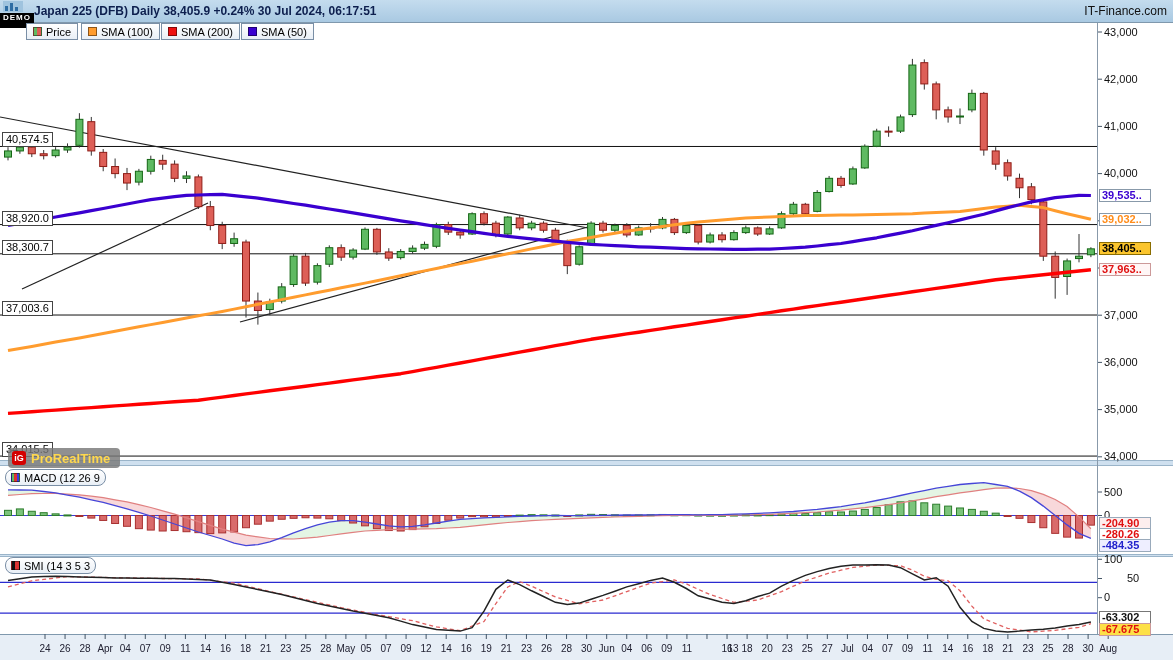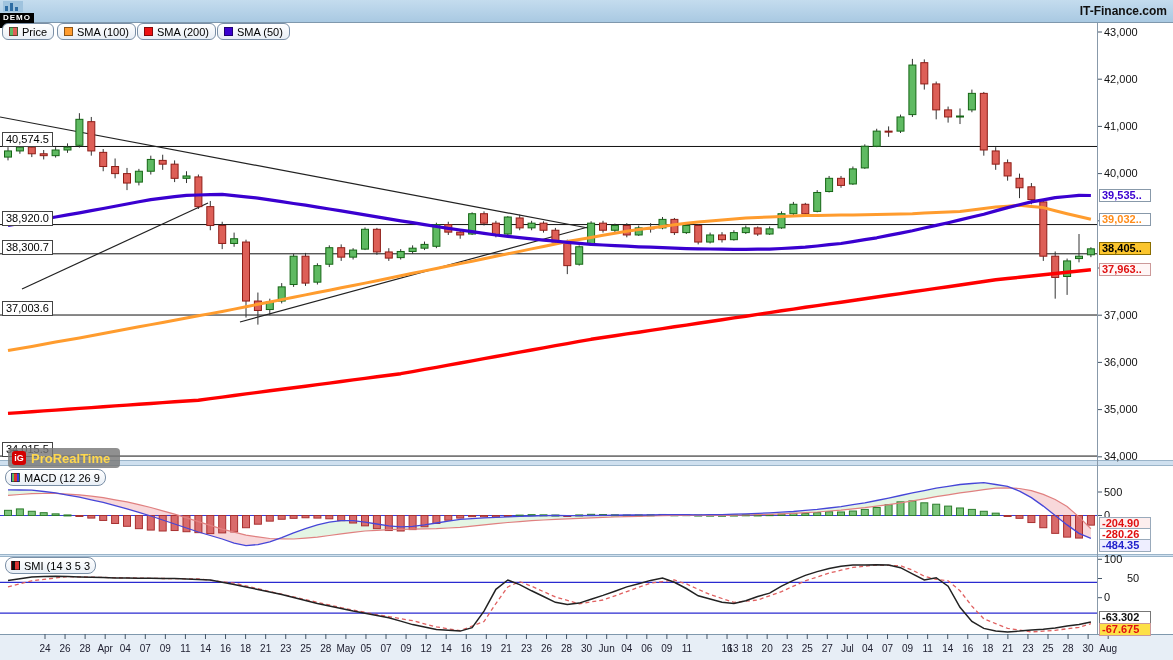--- a/index.html
+++ b/index.html
@@ -6,25 +6,25 @@
   #app{position:relative;width:1173px;height:660px;overflow:hidden;background:#ffffff;}
   
   #header{position:absolute;left:0;top:0;width:1173px;height:22px;
     background:linear-gradient(#c4dcee,#a9c9e2);border-bottom:1px solid #7f98ad;z-index:4;}
   #app-icon{position:absolute;left:3px;top:1px;width:20px;height:11px;background:#9fc3de;
     display:flex;align-items:flex-end;gap:2px;padding:1px 2px;box-sizing:border-box;}
   #app-icon i{display:block;width:3px;background:#2e6da4;}
   #demo-badge{position:absolute;left:0px;top:13px;background:#000;color:#fff;
     font-size:8px;font-weight:bold;padding:0 3px;height:15px;line-height:9px;letter-spacing:1px;}
   #title{position:absolute;left:34px;top:4px;font-size:12px;font-weight:bold;color:#0d1f4e;}
-  #site{position:absolute;right:6px;top:4px;font-size:12px;font-weight:bold;color:#101010;}
+  #site{position:absolute;right:6px;top:4px;font-size:12px;font-weight:normal;color:#101010;}
   
   .btn{position:absolute;top:23px;height:15px;display:flex;align-items:center;gap:4px;
     padding:0 6px;background:linear-gradient(#ffffff,#e9eff6);border:1px solid #7a8fa6;
-    border-radius:6px;font-size:11px;color:#000;z-index:4;}
+    border-radius:0;font-size:11px;color:#000;z-index:4;margin-left:24px;}
   .swatch{width:9px;height:9px;border:1px solid rgba(0,0,0,.45);box-sizing:border-box;}
   
   .panel-btn{position:absolute;height:15px;display:flex;align-items:center;gap:4px;
     padding:0 5px;background:linear-gradient(#ffffff,#e9eff6);border:1px solid #7a8fa6;
     border-radius:8px;font-size:11px;color:#000;z-index:4;}
   
   .band{position:absolute;left:0;width:1173px;background:#cfe0ef;
     border-top:1px solid #9ab4c9;border-bottom:1px solid #9ab4c9;box-sizing:border-box;z-index:0;}
   #xstrip{position:absolute;left:0;top:634px;width:1173px;height:26px;background:#e7eef6;
     border-top:1px solid #7f98ad;box-sizing:border-box;z-index:0;}
@@ -50,20 +50,21 @@
 
 <div id="app">
 
   <div id="header">
     <div id="app-icon">
         <i style="height:5px"></i>
         <i style="height:8px"></i>
         <i style="height:4px"></i>
       </div>
     <div id="demo-badge">DEMO</div>
+    <div id="title">Japan 225 (DFB) Daily 38,405.9 +0.24% 30 Jul 2024, 06:17:51</div>
     <div id="site">IT-Finance.com</div>
   </div>
 
   <div class="btn" style="left:2px">
     <span class="swatch" style="background:linear-gradient(90deg,#5fba62 50%,#dd5f57 50%)"></span>
     <span>Price</span>
   </div>
   <div class="btn" style="left:57px">
     <span class="swatch" style="background:#ff9c2e"></span>
     <span>SMA (100)</span>

